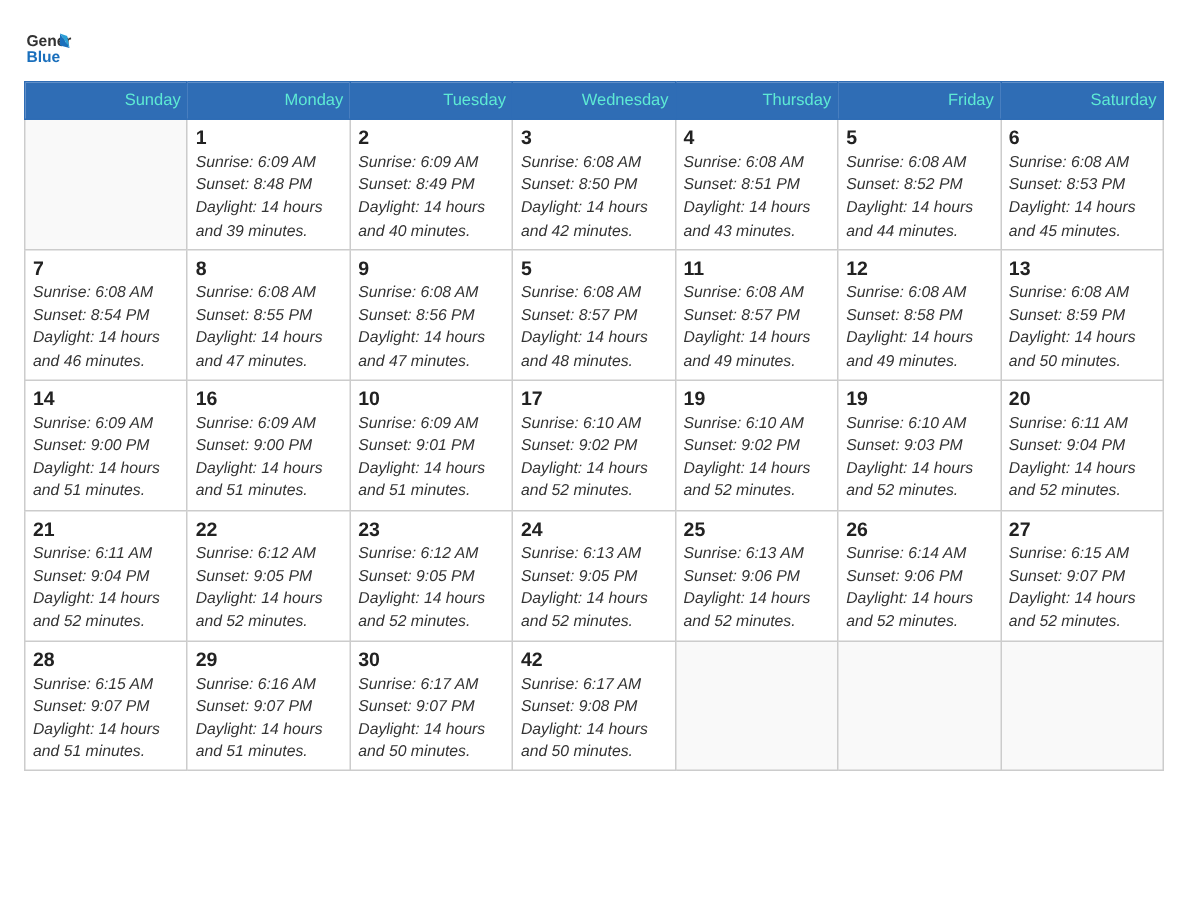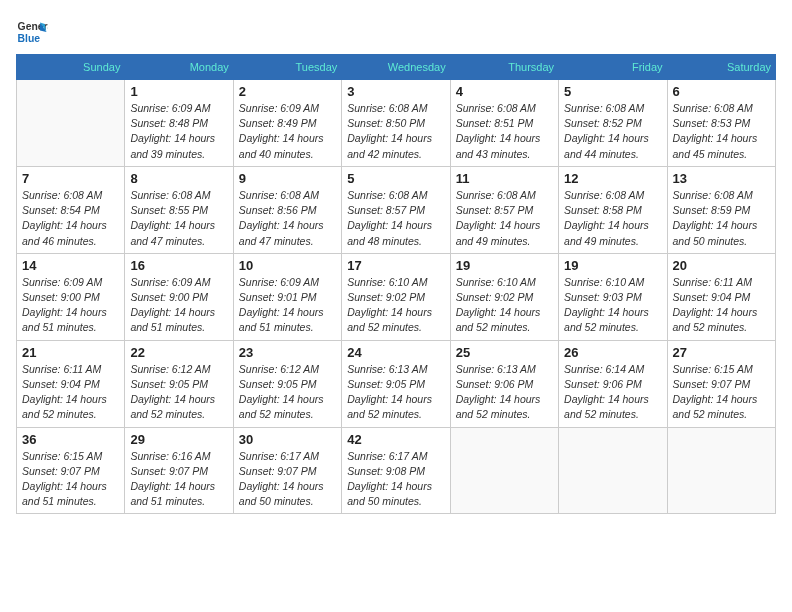--- a/index.html
+++ b/index.html
@@ -223,21 +223,21 @@
           <div class="day-num">26</div>
           <div class="day-info">Sunrise: 6:14 AM<br>Sunset: 9:06 PM<br>Daylight: 14 hours<br>and 52 minutes.</div>
         </td>
         <td>
           <div class="day-num">27</div>
           <div class="day-info">Sunrise: 6:15 AM<br>Sunset: 9:07 PM<br>Daylight: 14 hours<br>and 52 minutes.</div>
         </td>
       </tr>
       <tr class="week-row">
         <td>
-          <div class="day-num">36</div>
+          <div class="day-num">28</div>
           <div class="day-info">Sunrise: 6:15 AM<br>Sunset: 9:07 PM<br>Daylight: 14 hours<br>and 51 minutes.</div>
         </td>
         <td>
           <div class="day-num">29</div>
           <div class="day-info">Sunrise: 6:16 AM<br>Sunset: 9:07 PM<br>Daylight: 14 hours<br>and 51 minutes.</div>
         </td>
         <td>
           <div class="day-num">30</div>
           <div class="day-info">Sunrise: 6:17 AM<br>Sunset: 9:07 PM<br>Daylight: 14 hours<br>and 50 minutes.</div>
         </td>

